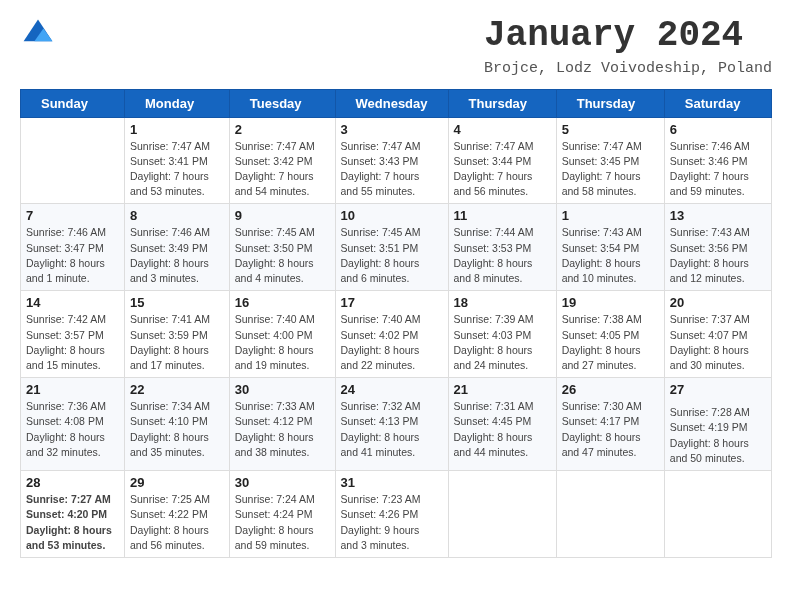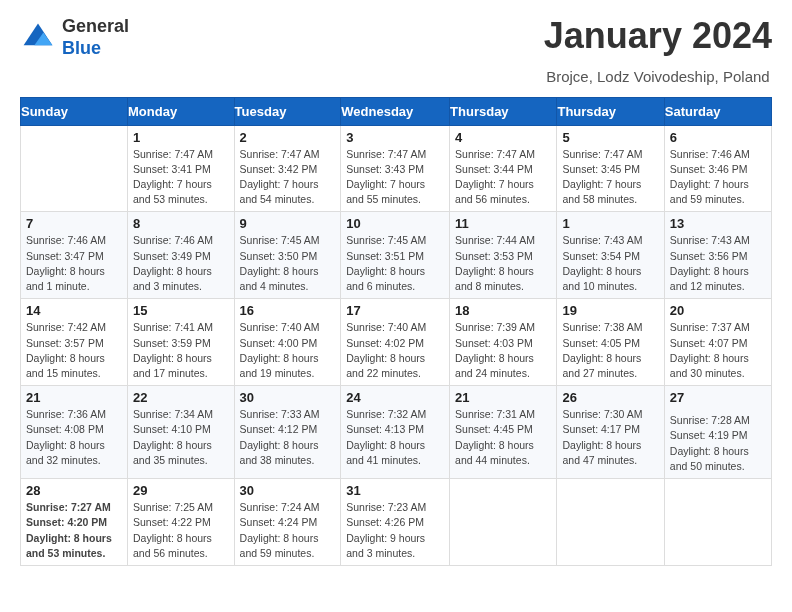--- a/index.html
+++ b/index.html
@@ -25,43 +25,43 @@
       font-size: 18px;
       font-weight: bold;
       line-height: 1.2;
     }
     .logo-general { color: #333; }
     .logo-blue { color: #1565c0; }
     .logo-icon {
       width: 36px;
       height: 36px;
     }
-    .title-block { text-align: center; }
+    .title-block { text-align: left; font-family: Liberation Mono, monospace; }
     .month-title {
       font-size: 36px;
       font-weight: bold;
       color: #333;
       line-height: 1.1;
     }
     .location {
       font-size: 15px;
       color: #555;
-      margin-top: 12px;
+      margin-top: 4px;
     }
     .calendar {
       width: 100%;
       border-collapse: collapse;
       border: 1px solid #ccc;
     }
     .calendar th {
       background: #1565c0;
       color: #fff;
       font-size: 13px;
       font-weight: bold;
-      padding: 6px 0;
+      padding: 6px 20px;
       text-align: left;
       border: 1px solid #1256a8;
     }
     .calendar td {
       vertical-align: top;
       border: 1px solid #ddd;
       padding: 4px 5px;
       width: 113px;
       min-height: 80px;
       font-size: 11px;
@@ -87,24 +87,20 @@
   </style>
 </head>
 <body>
 
 <div class="header">
   <div class="logo">
     <svg class="logo-icon" viewBox="0 0 40 40">
       <polygon points="20,4 36,28 4,28" fill="#1565c0"></polygon>
       <polygon points="26,14 36,28 16,28" fill="#42a5f5"></polygon>
     </svg>
-    <div class="logo-text">
-      <span class="logo-general">General</span><br>
-      <span class="logo-blue">Blue</span>
-    </div>
   </div>
   <div class="title-block">
     <div class="month-title">January 2024</div>
     <div class="location">Brojce, Lodz Voivodeship, Poland</div>
   </div>
 </div>
 
 <table class="calendar">
   <thead>
     <tr>

